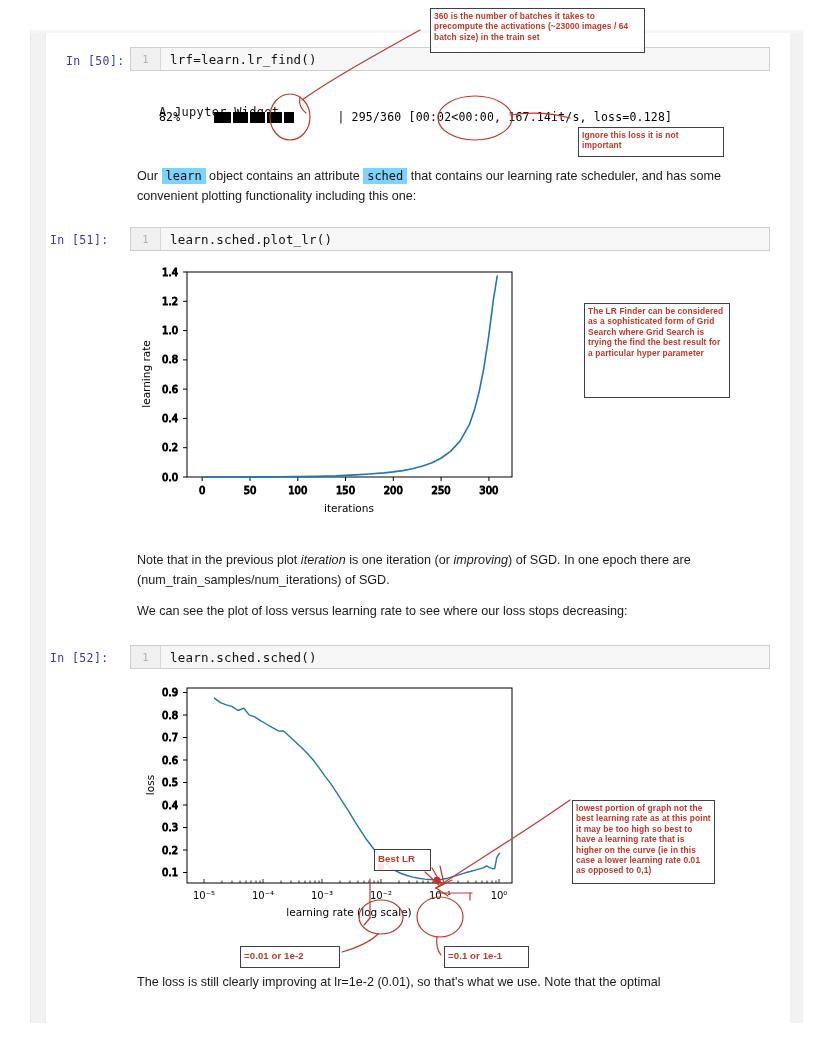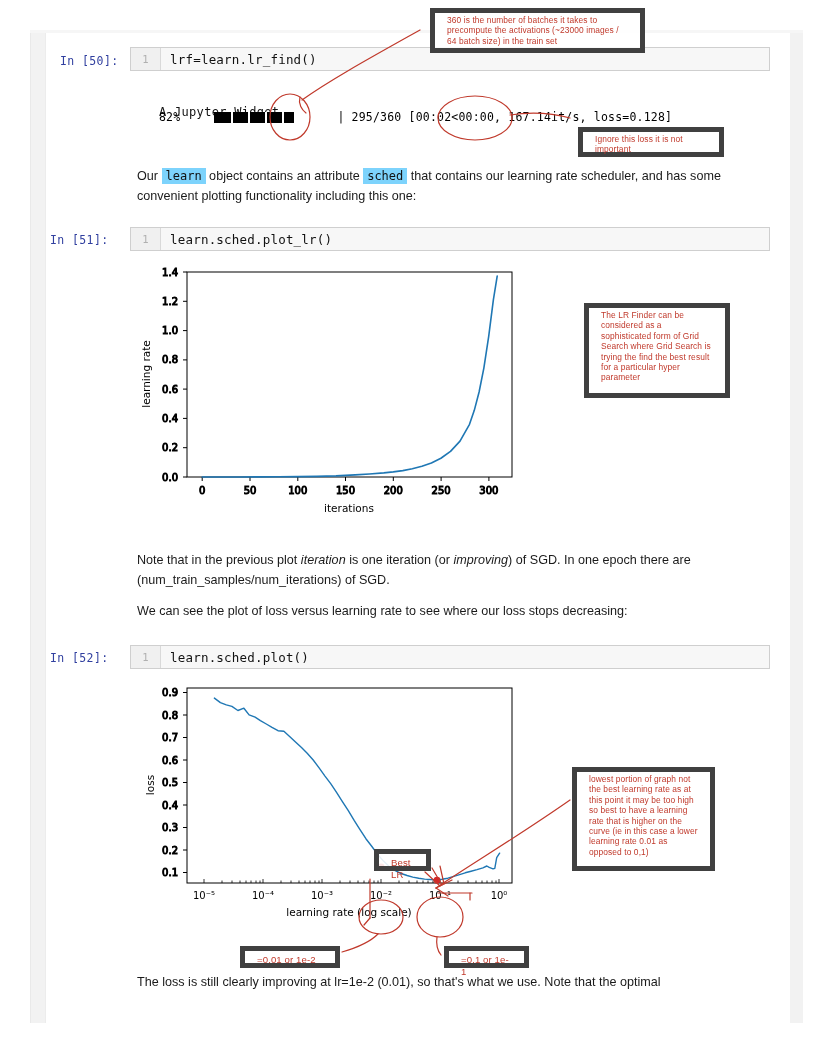--- a/index.html
+++ b/index.html
@@ -133,48 +133,49 @@
   }
   .md i { font-style: italic; }
 
   
   .figure { position: absolute; }
   .figure svg { display: block; }
 
   
   .anno-box {
     position: absolute;
-    border: 5px solid #404040;
+    border: 1px solid #404040;
     color: #c0392b;
     background: rgba(255,255,255,0.88);
     font-family: "Liberation Sans", sans-serif;
     font-size: 8.4px;
     line-height: 10.4px;
-    padding: 2px 12px;
+    padding: 2px 3px;
     box-sizing: border-box;
     letter-spacing: 0.1px;
+    font-weight: bold;
   }
   .anno-box.big { font-size: 9.6px; line-height: 12px; }
   .anno-overlay {
     position: absolute;
     left: 0; top: 0;
     width: 816px; height: 1056px;
     pointer-events: none;
   }
 </style>
 </head>
 <body>
 
 <div class="page">
 
   <div class="top-band"></div>
   <div class="gutter-left"></div>
   <div class="gutter-right"></div>
 
-  <div class="prompt" style="left:60px; top:54px;">In [50]:</div>
+  <div class="prompt" style="left:66px; top:54px;">In [50]:</div>
 
   <div class="code-cell" style="left:130px; top:47px; width:640px;">
     <div class="code-gutter">1</div>
     <div class="code-text">lrf=learn.lr_find()</div>
   </div>
 
   <div class="out-mono" style="left:159px; top:83px;">A Jupyter Widget</div>
 
   <div class="progress-line" style="left:159px; top:110px;">
     <span>82%</span>
@@ -244,21 +245,21 @@
   <div class="md" style="left:137px; top:550px; width:625px;">
     <span>Note that in the previous plot </span><i>iteration</i><span> is one iteration (or </span><i>improving</i><span>) of SGD. In one epoch there are (num_train_samples/num_iterations) of SGD.</span>
   </div>
 
   <div class="md" style="left:137px; top:601px; width:625px;">We can see the plot of loss versus learning rate to see where our loss stops decreasing:</div>
 
   <div class="prompt" style="left:50px; top:651px;">In [52]:</div>
 
   <div class="code-cell" style="left:130px; top:645px; width:640px;">
     <div class="code-gutter">1</div>
-    <div class="code-text">learn.sched.plot()</div>
+    <div class="code-text">learn.sched.sched()</div>
   </div>
 
   <div class="figure" style="left:132px; top:678px;">
     <svg width="420" height="265" viewBox="0 0 420 265">
       <rect x="55" y="10" width="325" height="195" fill="#ffffff" stroke="#000000" stroke-width="1"></rect>
 
       <g stroke="#000" stroke-width="1" font-family="DejaVu Sans, sans-serif" font-size="10" fill="#000">
         <line x1="55" y1="14.5" x2="51" y2="14.5"></line>
           <text x="46" y="18" text-anchor="end">0.9</text>
         <line x1="55" y1="37.0" x2="51" y2="37.0"></line>
@@ -372,21 +373,21 @@
       <path d="M437,937 C436,944 437,950 441,955"></path>
     </g>
   </svg>
 
   <div class="anno-box" style="left:430px; top:8px; width:215px; height:45px;">360 is the number of batches it takes to precompute the activations (~23000 images / 64 batch size) in the train set</div>
 
   <div class="anno-box" style="left:578px; top:127px; width:146px; height:30px;">Ignore this loss it is not important</div>
 
   <div class="anno-box" style="left:584px; top:303px; width:146px; height:95px;">The LR Finder can be considered as a sophisticated form of Grid Search where Grid Search is trying the find the best result for a particular hyper parameter</div>
 
-  <div class="anno-box" style="left:572px; top:767px; width:143px; height:104px;">lowest portion of graph not the best learning rate as at this point it may be too high so best to have a learning rate that is higher on the curve (ie in this case a lower learning rate 0.01 as opposed to 0,1)</div>
+  <div class="anno-box" style="left:572px; top:800px; width:143px; height:84px;">lowest portion of graph not the best learning rate as at this point it may be too high so best to have a learning rate that is higher on the curve (ie in this case a lower learning rate 0.01 as opposed to 0,1)</div>
 
   <div class="anno-box big" style="left:374px; top:849px; width:57px; height:22px; text-align:left; padding-top:3px;">Best LR</div>
 
   <div class="anno-box big" style="left:240px; top:946px; width:100px; height:22px; padding-top:3px;">=0.01 or 1e-2</div>
 
   <div class="anno-box big" style="left:444px; top:946px; width:85px; height:22px; padding-top:3px;">=0.1 or 1e-1</div>
 
 </div>
 
 </body></html>

